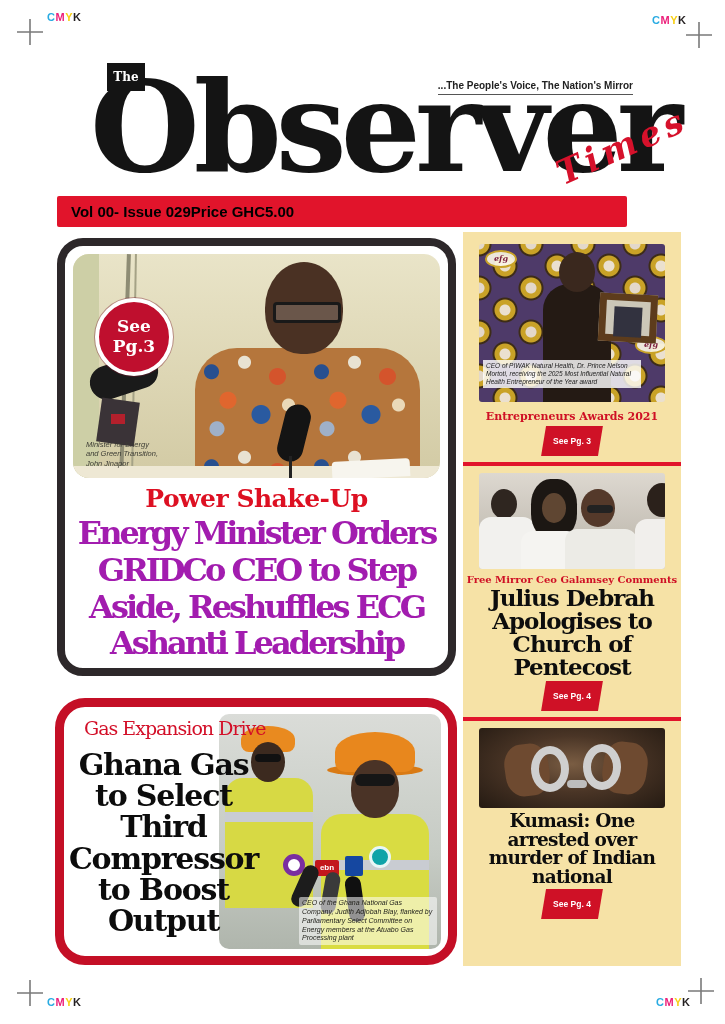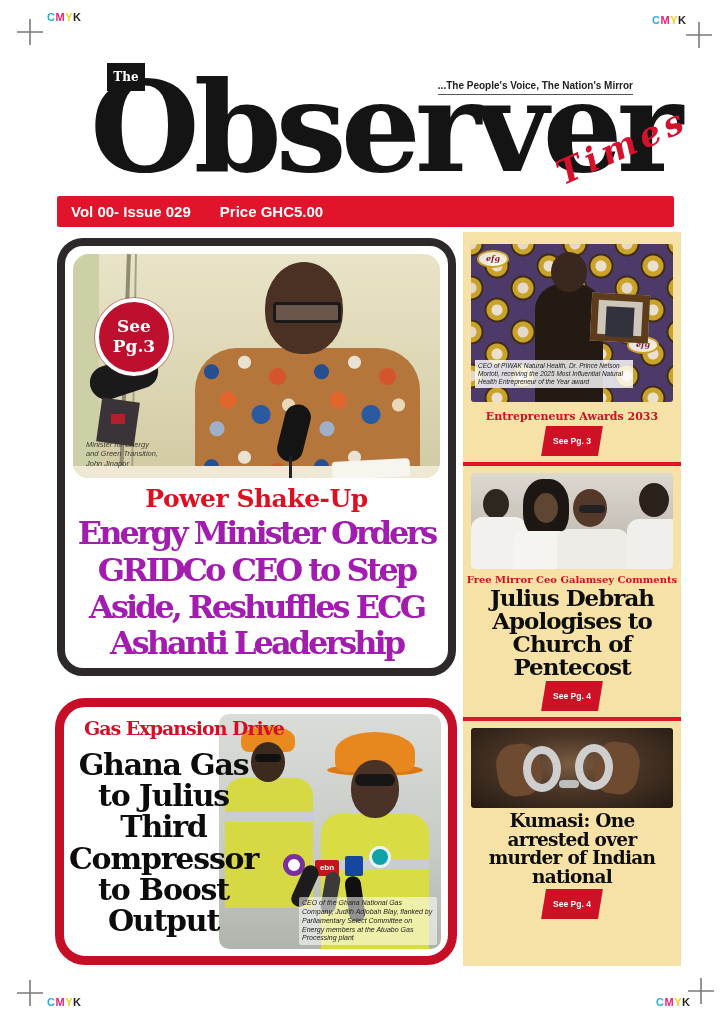--- a/index.html
+++ b/index.html
@@ -17,25 +17,25 @@
            color:#fff;text-align:center;line-height:28px;font-family:"DejaVu Serif",serif;
            font-weight:bold;font-size:12px;z-index:3;}
   .obs-title{position:absolute;left:90px;top:64px;font-family:"DejaVu Serif",serif;
              font-weight:bold;font-size:126px;line-height:1;letter-spacing:-6px;color:#141414;z-index:2;}
   .tagline{position:absolute;right:92px;top:80px;white-space:nowrap;font-weight:bold;font-size:10px;
            color:#222;border-bottom:1.5px solid #555;padding-bottom:3px;}
   .times{position:absolute;left:552px;top:126px;font-family:"DejaVu Serif",serif;font-style:italic;
          font-weight:bold;font-size:34px;color:#d6112b;letter-spacing:5px;transform:rotate(-24deg);z-index:4;}
 
   
-  .info-bar{position:absolute;left:57px;top:196px;width:617px;height:31px;background:#e1142b;
-            display:flex;align-items:center;color:#ffffff;font-weight:bold;font-size:15px;border-radius:2px;}
+  .info-bar{position:absolute;left:57px;top:196px;width:570px;height:31px;background:#e1142b;
+            display:flex;align-items:center;color:#000000;font-weight:bold;font-size:15px;border-radius:2px;}
   .info-bar .vol{margin-left:14px;}
   .info-bar .date{flex:1;text-align:center;}
-  .info-bar .price{margin-right:14px;margin-left:29px;}
+  .info-bar .price{margin-right:14px;}
 
   
   .lead-card{position:absolute;left:57px;top:238px;width:399px;height:438px;box-sizing:border-box;
              background:#fff;border:8px solid #2d282a;border-radius:26px;padding:8px 8px 0;}
   .lead-photo{position:relative;height:224px;border-radius:16px;overflow:hidden;
               background:linear-gradient(180deg,#e9e4c8 0%,#ddd6b4 55%,#d2caa4 100%);}
   .curtain{position:absolute;left:0;top:0;width:26px;height:100%;background:#cdcfa6;}
   .mic-stand{position:absolute;left:50px;top:0;width:4px;height:100%;background:#8e8c74;transform:rotate(2deg);}
   .mic-stand2{position:absolute;left:60px;top:0;width:2px;height:100%;background:#a5a286;transform:rotate(1deg);}
   .lead-head{position:absolute;left:192px;top:8px;width:78px;height:92px;background:#4a3123;
@@ -103,29 +103,29 @@
   .flag-purple{position:absolute;left:64px;top:140px;width:22px;height:22px;border-radius:50%;
                background:#fff;border:5px solid #7a2ea0;box-sizing:border-box;}
   .flag-red{position:absolute;left:96px;top:146px;width:24px;height:16px;background:#c3161c;color:#fff;
             font-weight:bold;font-size:8px;line-height:16px;text-align:center;border-radius:2px;}
   .flag-blue{position:absolute;left:126px;top:142px;width:18px;height:20px;background:#1547a0;border-radius:2px;}
   .flag-teal{position:absolute;left:150px;top:132px;width:22px;height:22px;border-radius:50%;
              background:#0fa3a8;border:3px solid #e8f6f6;box-sizing:border-box;}
   .gas-caption{position:absolute;right:4px;bottom:4px;width:132px;font-style:italic;font-size:7px;
                line-height:1.25;color:#23231d;background:rgba(255,255,255,.55);padding:2px 3px;
                border-radius:2px;z-index:4;}
-  .gas-kicker{position:absolute;left:20px;top:10px;font-family:"DejaVu Serif",serif;font-weight:bold;
+  .gas-kicker{position:absolute;left:20px;top:10px;font-family:"DejaVu Serif",serif;font-weight:normal;
               font-size:19px;letter-spacing:-1px;color:#d30f28;z-index:5;text-align:right;}
   .gas-headline{position:absolute;left:2px;top:42px;width:195px;text-align:center;z-index:5;
                 font-family:"DejaVu Serif",serif;font-weight:bold;font-size:30px;line-height:1.04;
                 letter-spacing:-1.2px;color:#0c0c0c;}
 
   
   .sidebar{position:absolute;left:463px;top:232px;width:218px;height:734px;background:#f6e2a6;overflow:hidden;}
-  .sb-photo{position:relative;margin:12px 8px 0;border-radius:3px;overflow:hidden;}
+  .sb-photo{position:relative;margin:12px 16px 0;border-radius:3px;overflow:hidden;}
   .sb1{height:158px;background-color:#4e3a69;
        background-image:
          radial-gradient(circle, rgba(243,233,213,.95) 0 5px, #c9a227 6px 10px, #3d2c18 11px 12px, transparent 13px),
          radial-gradient(circle, rgba(243,233,213,.9) 0 5px, #c9a227 6px 10px, #3d2c18 11px 12px, transparent 13px);
        background-size:52px 44px,52px 44px;background-position:0 0,26px 22px;}
   .sb1-body{position:absolute;left:64px;top:40px;width:68px;height:120px;background:#241a14;
             border-radius:26px 26px 0 0;}
   .sb1-head{position:absolute;left:80px;top:8px;width:36px;height:40px;background:#3a281e;border-radius:50%;}
   .sb1-frame{position:absolute;left:120px;top:50px;width:58px;height:48px;background:#ccc7b8;
              border:7px solid #5d3c1c;box-sizing:border-box;transform:rotate(3deg);}
@@ -237,36 +237,36 @@
       <div class="flag-purple"></div>
       <div class="flag-red">ebn</div>
       <div class="flag-blue"></div>
       <div class="flag-teal"></div>
       <div class="mic-a"></div>
       <div class="mic-b"></div>
       <div class="mic-c"></div>
       <div class="gas-caption">CEO of the Ghana National Gas Company, Judith Adjobah Blay, flanked by Parliamentary Select Committee on Energy members at the Atuabo Gas Processing plant</div>
     </div>
     <div class="gas-kicker">Gas Expansion Drive</div>
-    <div class="gas-headline">Ghana Gas to Julius Third Compressor to Boost Output</div>
+    <div class="gas-headline">Ghana Gas to Select Third Compressor to Boost Output</div>
   </div>
 
   <div class="sidebar">
 
     <div class="sb-photo sb1">
       <div class="efg efg-a">efg</div>
       <div class="efg efg-b">efg</div>
       <div class="sb1-body"></div>
       <div class="sb1-head"></div>
       <div class="sb1-frame">
           <div class="sb1-frame-inner"></div>
         </div>
       <div class="sb1-caption">CEO of PIWAK Natural Health, Dr. Prince Nelson Mortoti, receiving the 2025 Most Influential Natural Health Entrepreneur of the Year award</div>
     </div>
-    <div class="sb-kicker">Entrepreneurs Awards 2033</div>
+    <div class="sb-kicker">Entrepreneurs Awards 2021</div>
     <div class="badge-row"><span class="pg-badge">See Pg. 3</span></div>
 
     <div class="sb-divider"></div>
 
     <div class="sb-photo sb2">
       <div class="p-head" style="left:12px;top:16px;width:26px;height:30px;background:#2f2620;"></div>
       <div class="p-torso" style="left:0;top:44px;width:56px;height:52px;"></div>
       <div class="w-hair"></div>
       <div class="w-face"></div>
       <div class="p-torso" style="left:42px;top:58px;width:58px;height:40px;background:#f5f4f1;"></div>

